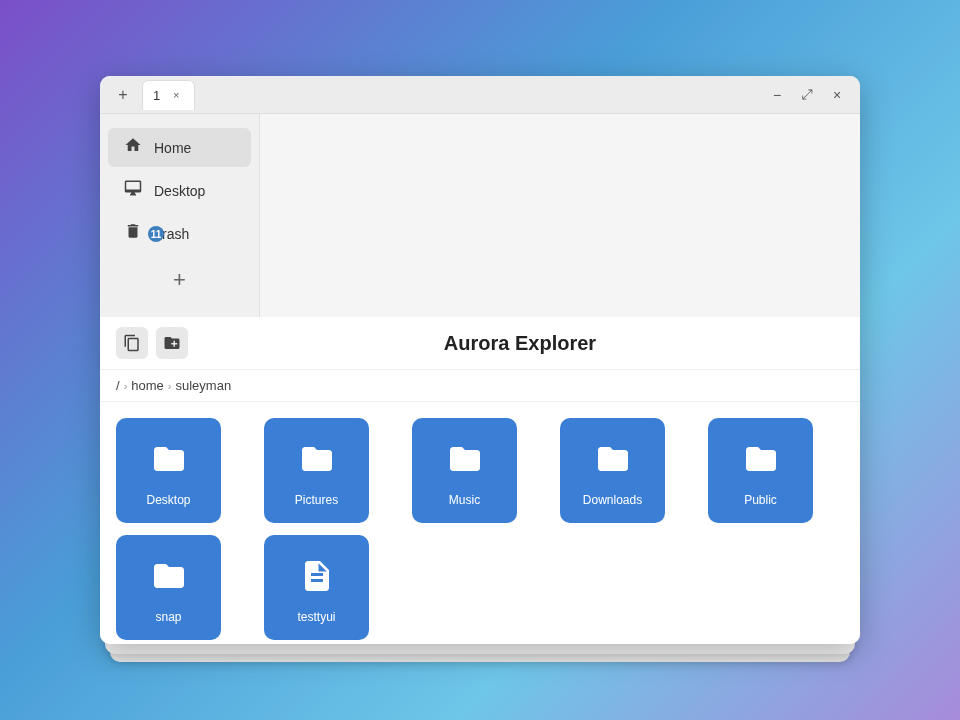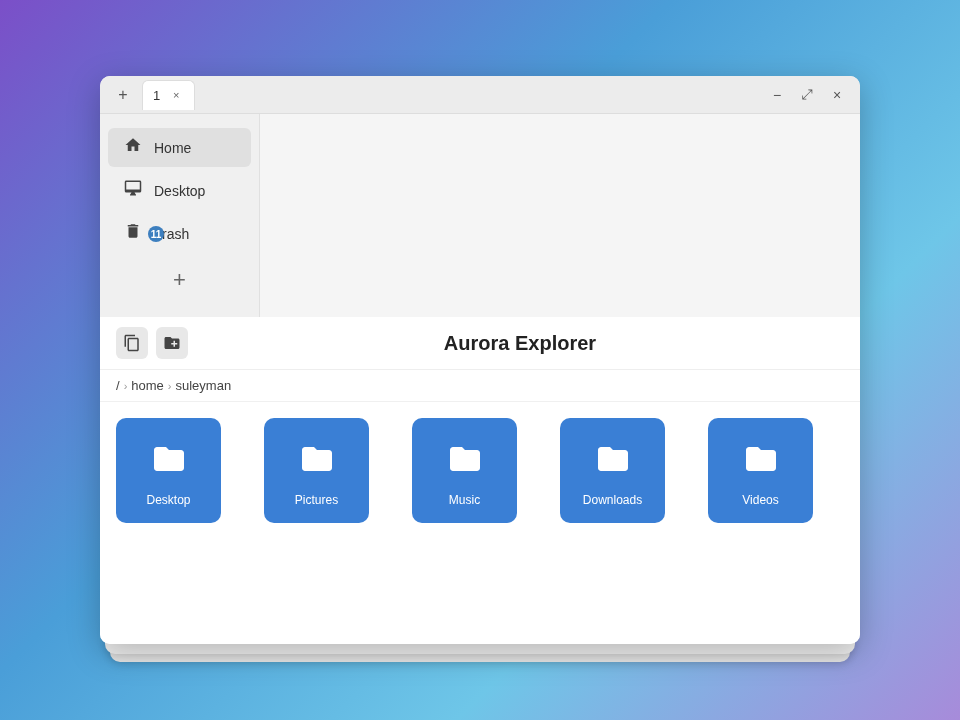--- a/index.html
+++ b/index.html
@@ -408,22 +408,38 @@
             </div>
             <span class="file-name">Downloads</span>
           </div>
 
           <div class="file-item">
             <div class="file-icon">
               <svg viewBox="0 0 24 24">
                   <path d="M10 4H4c-1.1 0-2 .9-2 2v12c0 1.1.9 2 2 2h16c1.1 0 2-.9 2-2V8c0-1.1-.9-2-2-2h-8l-2-2z"></path>
                 </svg>
             </div>
-            <span class="file-name">Videos</span>
-          </div>
-
-
-
+            <span class="file-name">Public</span>
+          </div>
+
+
+          <div class="file-item">
+            <div class="file-icon">
+              <svg viewBox="0 0 24 24">
+                  <path d="M10 4H4c-1.1 0-2 .9-2 2v12c0 1.1.9 2 2 2h16c1.1 0 2-.9 2-2V8c0-1.1-.9-2-2-2h-8l-2-2z"></path>
+                </svg>
+            </div>
+            <span class="file-name">snap</span>
+          </div>
+
+          <div class="file-item">
+            <div class="file-icon">
+              <svg viewBox="0 0 24 24">
+                  <path d="M14 2H6c-1.1 0-2 .9-2 2v16c0 1.1.9 2 2 2h12c1.1 0 2-.9 2-2V8l-6-6zm2 14H8v-2h8v2zm0-4H8v-2h8v2zm-3-5V3.5L18.5 9H13z"></path>
+                </svg>
+            </div>
+            <span class="file-name">testtyui</span>
+          </div>
         </div>
       </div>
     </div>
   </div>
 </div>
 
 </body></html>

